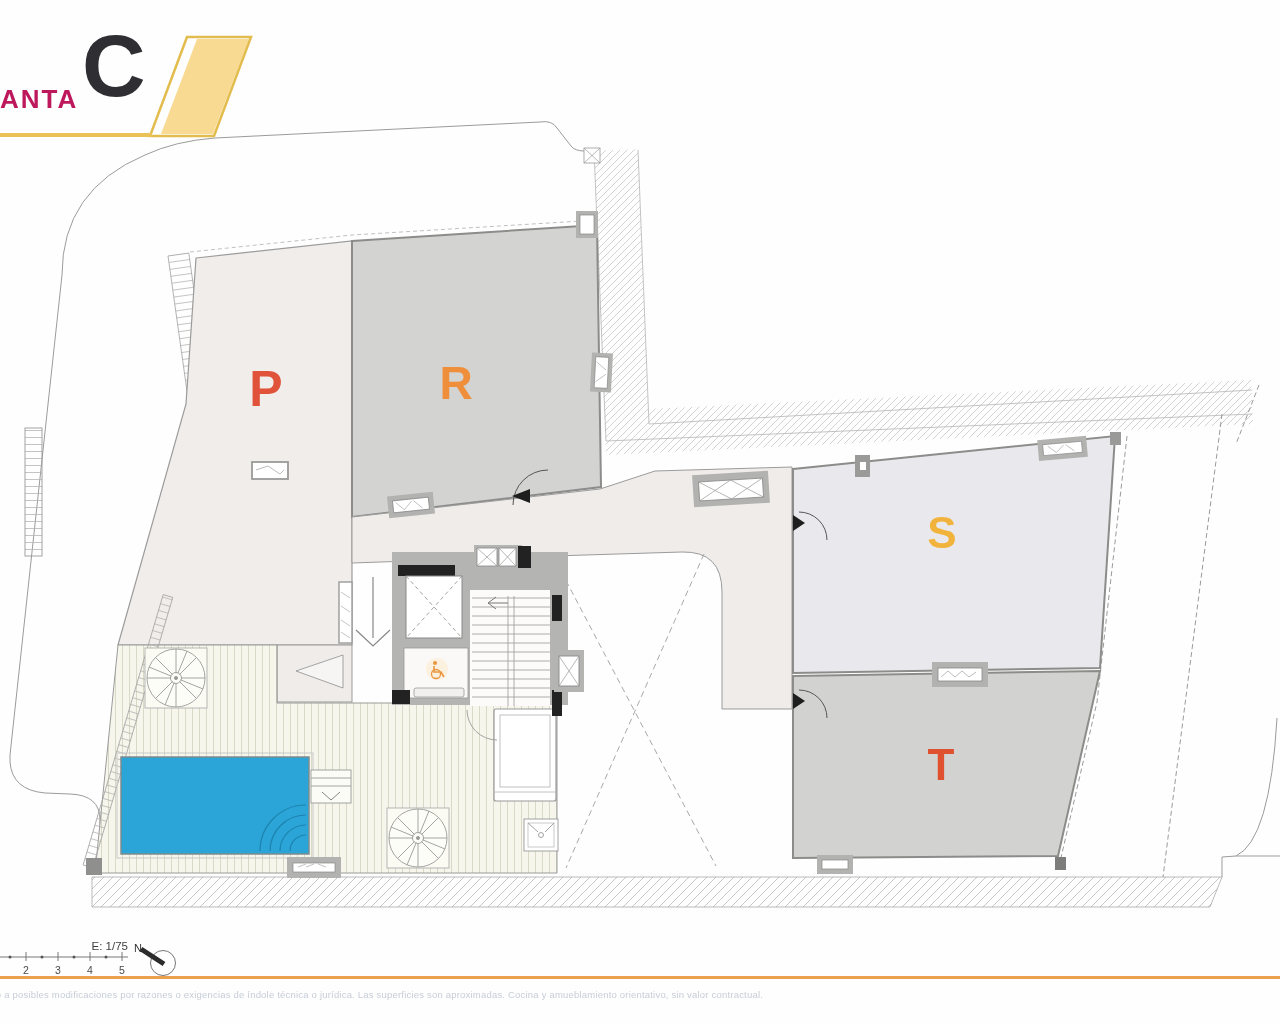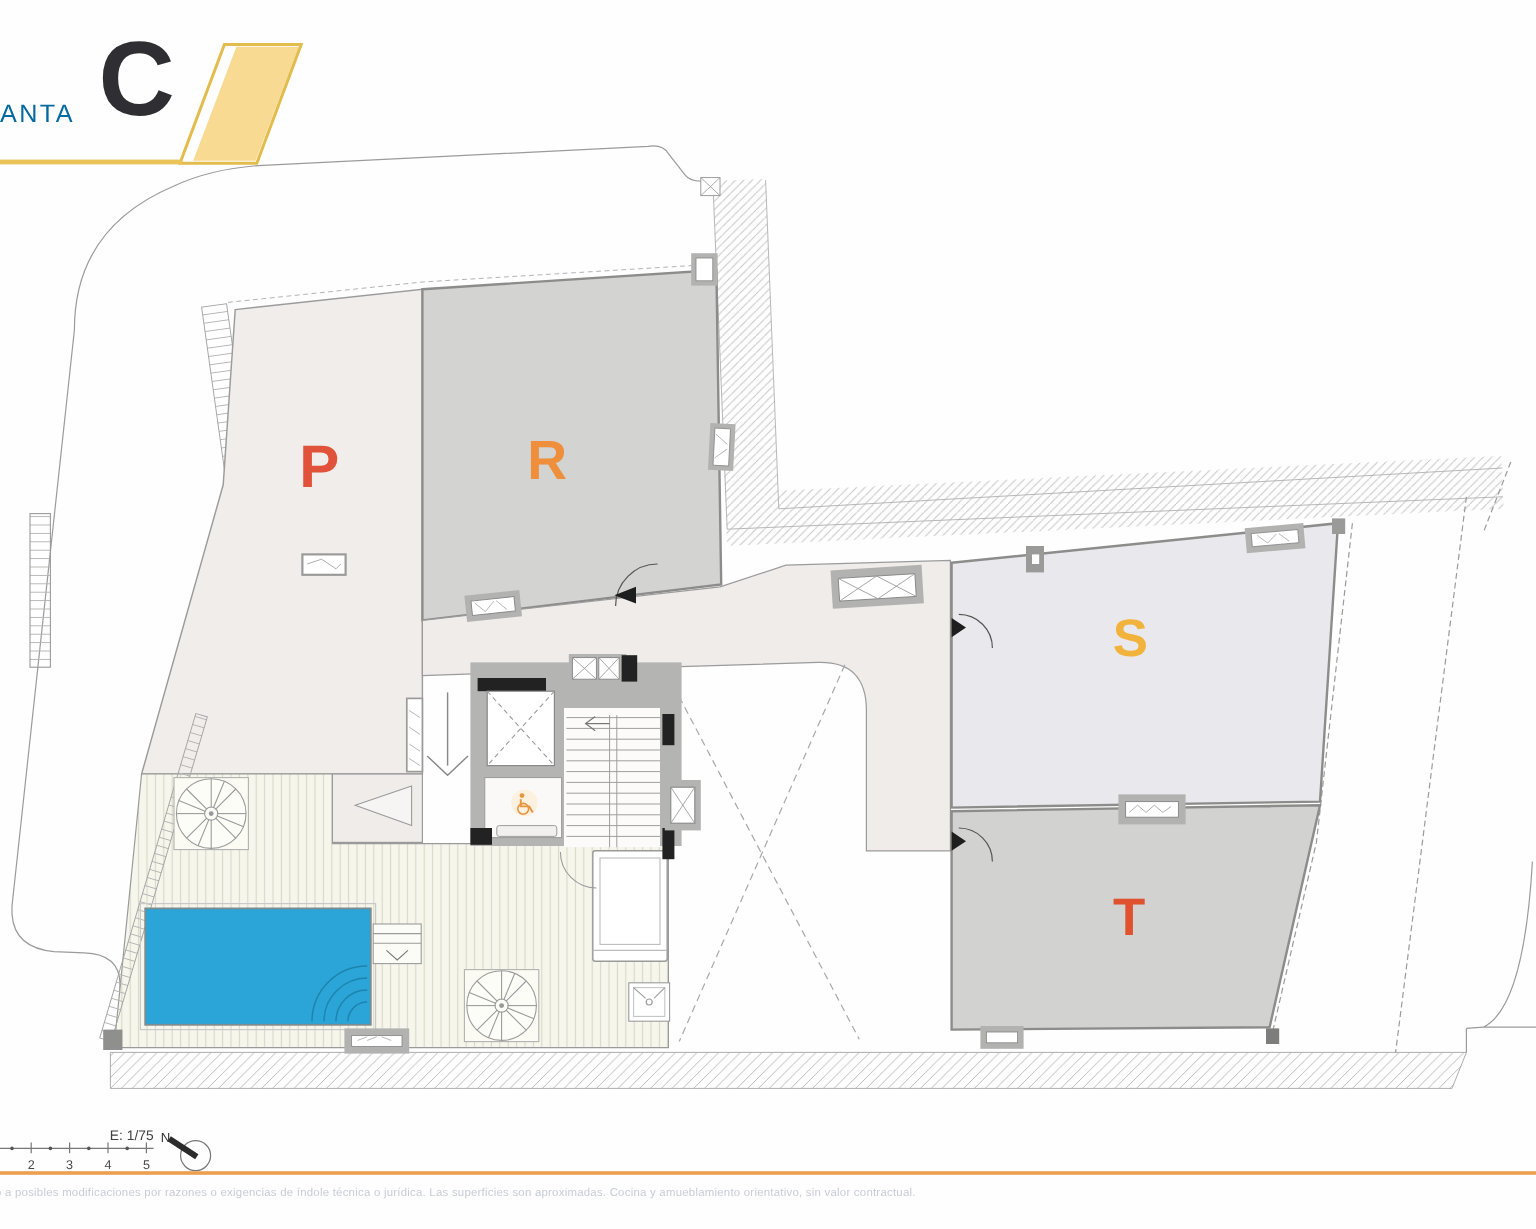--- a/index.html
+++ b/index.html
@@ -1,19 +1,19 @@
 <!DOCTYPE html>
 <html><head>
 <meta charset="utf-8">
 <style>
   html,body{margin:0;padding:0;background:#ffffff;}
   #page{position:relative;width:1280px;height:1024px;background:#fefefe;overflow:hidden;
         font-family:"Liberation Sans","DejaVu Sans",sans-serif;}
   .abs{position:absolute;}
-  .series{left:0px;top:84px;font-size:21px;font-weight:normal;letter-spacing:2px;color:#0369a1;}
+  .series{left:0px;top:84px;font-size:26px;font-weight:bold;letter-spacing:2px;color:#be185d;}
   .plan-letter{left:82px;top:22px;font-size:88px;font-weight:bold;color:#2e2e33;line-height:1;}
   .yellow-line{left:0;top:133px;width:152px;height:4px;background:#e9c258;}
   .orange-line{left:0;top:976px;width:1280px;height:3px;background:#ec9f4e;}
   .room-letter{transform:translate(-50%,-50%);font-weight:bold;line-height:1;}
   .disclaimer{left:-7px;top:989px;width:1600px;font-size:9.5px;color:#c7ccd6;letter-spacing:0.2px;white-space:nowrap;}
   svg text{font-family:"Liberation Sans","DejaVu Sans",sans-serif;}
 </style>
 </head>
 <body>
 

